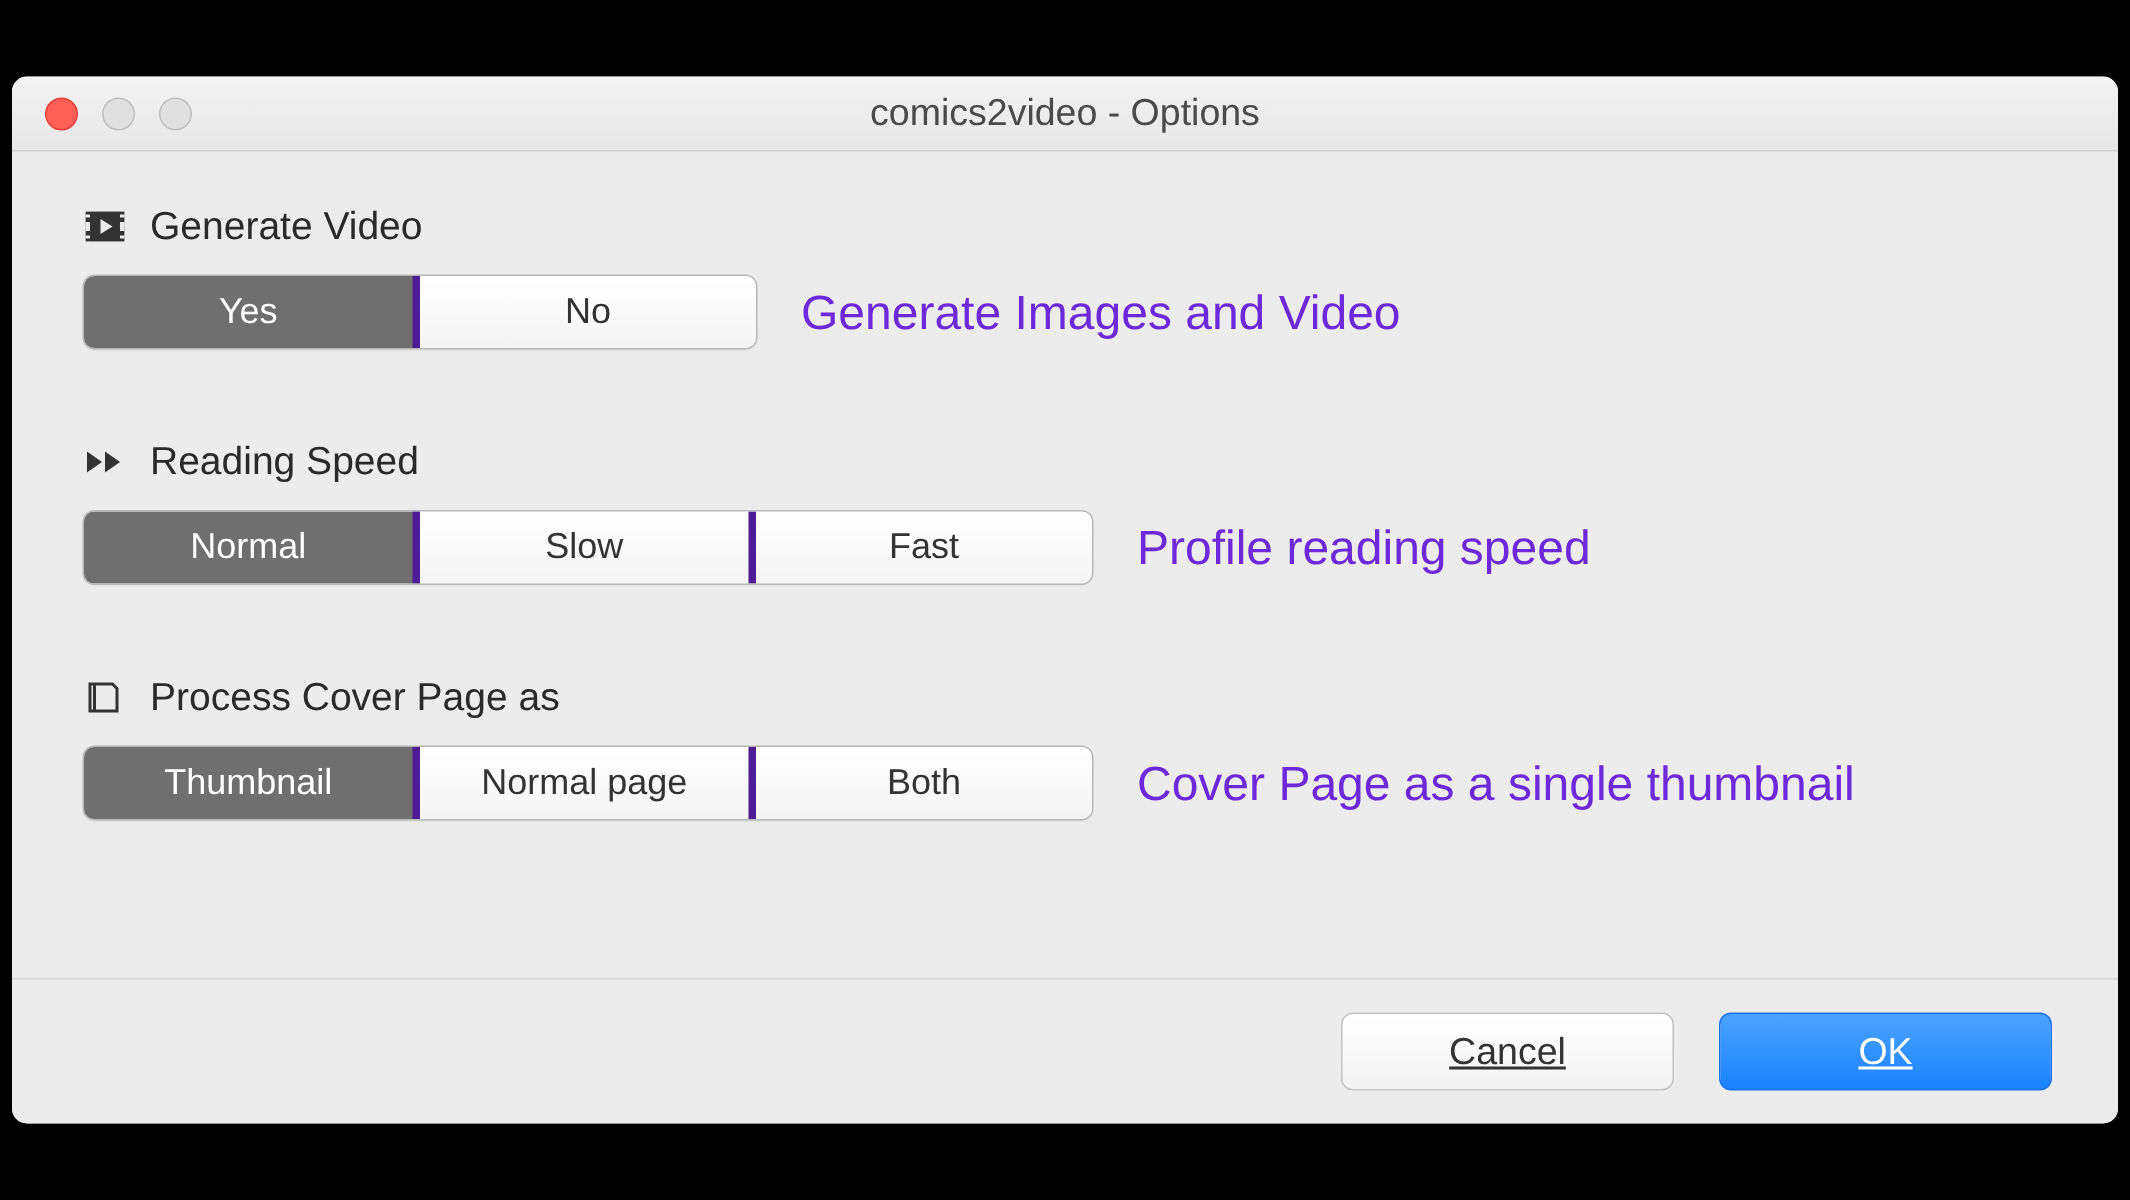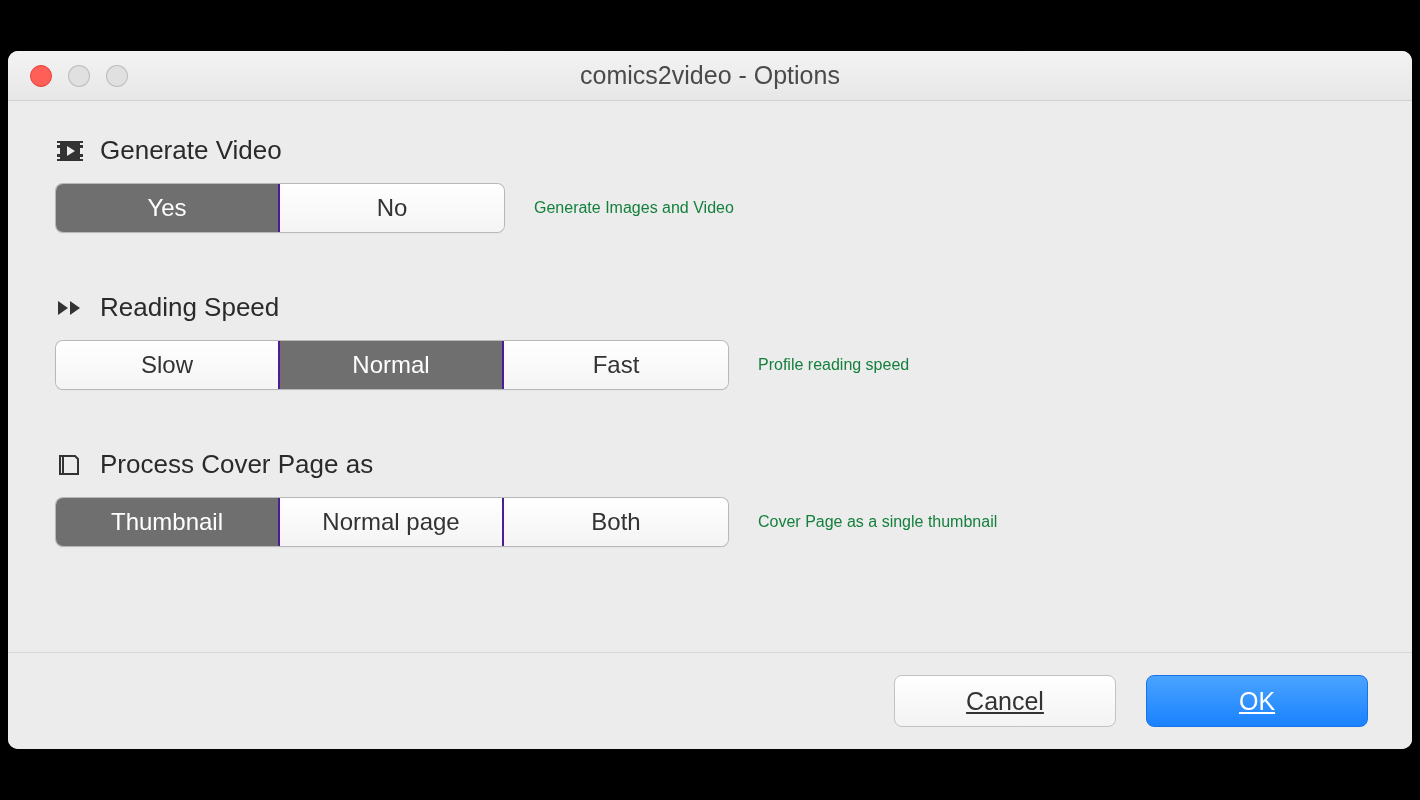--- a/index.html
+++ b/index.html
@@ -99,31 +99,31 @@
     .segmented.two .seg { width: 224px; }
     .segmented.three .seg { width: 224px; }
     .seg {
       height: 48px;
       display: flex;
       align-items: center;
       justify-content: center;
       font-size: 24px;
       color: #333;
       background: linear-gradient(#fff, #f4f4f4);
-      border-right: 2px solid #4c1d95;
+      border-right: 5px solid #4c1d95;
       cursor: pointer;
     }
     .seg:last-child { border-right: none; }
     .seg.active {
       background: #6f6f6f;
       color: #fff;
     }
     .desc {
-      font-size: 16px;
-      color: #15803d;
+      font-size: 32px;
+      color: #6d28d9;
     }
     .footer {
       border-top: 1px solid #d6d6d6;
       padding: 22px 44px;
       display: flex;
       justify-content: flex-end;
       gap: 30px;
       background: #ececec;
     }
     .btn {
@@ -194,22 +194,22 @@
         <span class="icon">
           <svg width="28" height="20" viewBox="0 0 28 20">
               <polygon points="2,3 2,17 12,10" fill="#333"></polygon>
               <polygon points="14,3 14,17 24,10" fill="#333"></polygon>
             </svg>
         </span>
         <span class="section-title">Reading Speed</span>
       </div>
       <div class="section-body">
         <div class="segmented three">
+          <div class="seg active">Normal</div>
           <div class="seg">Slow</div>
-          <div class="seg active">Normal</div>
           <div class="seg">Fast</div>
         </div>
         <div class="desc">Profile reading speed</div>
       </div>
     </div>
 
     <div class="section">
       <div class="section-header">
         <span class="icon">
           <svg width="26" height="24" viewBox="0 0 26 24">

